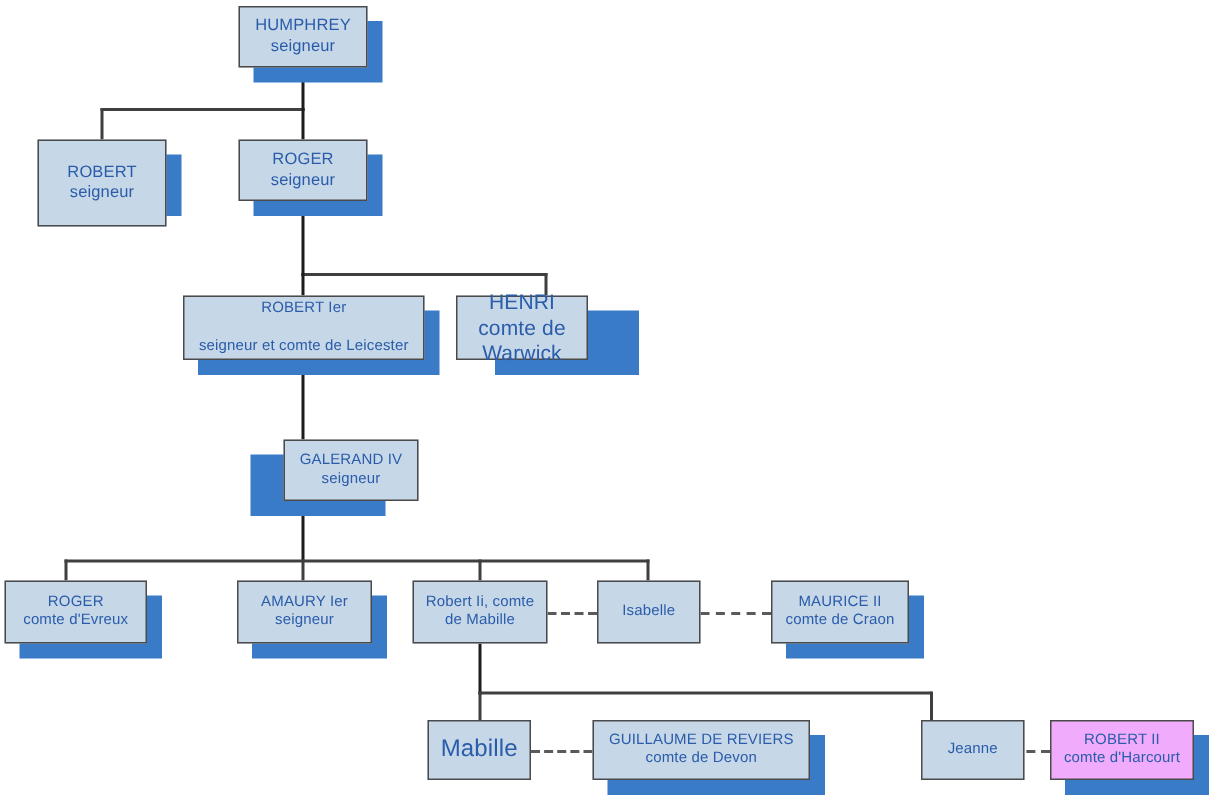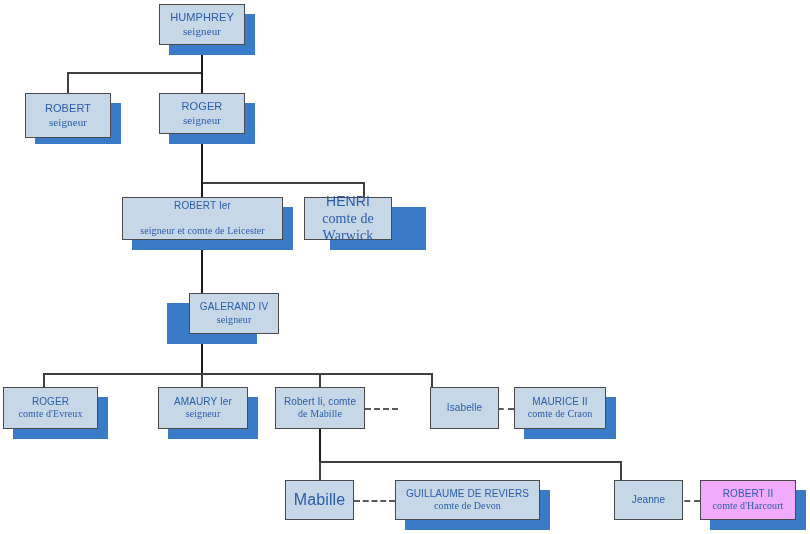--- a/index.html
+++ b/index.html
@@ -38,21 +38,21 @@
     display:flex;
     flex-direction:column;
     align-items:center;
     justify-content:center;
     text-align:center;
     line-height:1.22;
     letter-spacing:.1px;
     z-index:3;
   }
   .node .l1{display:block;}
-  .node .l2{display:block;font-family:Liberation Serif, serif;}
+  .node .l2{display:block;}
   
   .shadow{
     position:absolute;
     background:#3a7bc8;
     z-index:1;
   }
 </style>
 </head>
 <body>
 
@@ -90,21 +90,21 @@
     <div class="dash" style="left:655px; top:500px; width:45px;"></div>
   </div>
 
   <div id="nodes">
       <div class="shadow" style="left: 169px; top: 14px; width: 86px; height: 41px; background: rgb(58, 123, 200);"></div>
       <div class="node" style="left: 159px; top: 4px; width: 86px; height: 41px; font-size: 11px; background: rgb(198, 215, 232); border-color: rgb(74, 74, 74); color: rgb(42, 92, 170);">
         <span class="l1">HUMPHREY</span>
         <span class="l2">seigneur</span>
       </div>
       <div class="shadow" style="left: 35px; top: 103px; width: 86px; height: 41px; background: rgb(58, 123, 200);"></div>
-      <div class="node" style="left: 25px; top: 93px; width: 86px; height: 45px; font-size: 11px; background: rgb(198, 215, 232); border-color: rgb(74, 74, 74); color: rgb(42, 92, 170);">
+      <div class="node" style="left: 25px; top: 93px; width: 86px; height: 58px; font-size: 11px; background: rgb(198, 215, 232); border-color: rgb(74, 74, 74); color: rgb(42, 92, 170);">
         <span class="l1">ROBERT</span>
         <span class="l2">seigneur</span>
       </div>
       <div class="shadow" style="left: 169px; top: 103px; width: 86px; height: 41px; background: rgb(58, 123, 200);"></div>
       <div class="node" style="left: 159px; top: 93px; width: 86px; height: 41px; font-size: 11px; background: rgb(198, 215, 232); border-color: rgb(74, 74, 74); color: rgb(42, 92, 170);">
         <span class="l1">ROGER</span>
         <span class="l2">seigneur</span>
       </div>
       <div class="shadow" style="left: 132px; top: 207px; width: 161px; height: 43px; background: rgb(58, 123, 200);"></div>
       <div class="node" style="left: 122px; top: 197px; width: 161px; height: 43px; font-size: 10px; background: rgb(198, 215, 232); border-color: rgb(74, 74, 74); color: rgb(42, 92, 170); gap: 12px;">
@@ -128,21 +128,21 @@
       </div>
       <div class="shadow" style="left: 168px; top: 397px; width: 90px; height: 42px; background: rgb(58, 123, 200);"></div>
       <div class="node" style="left: 158px; top: 387px; width: 90px; height: 42px; font-size: 10px; background: rgb(198, 215, 232); border-color: rgb(74, 74, 74); color: rgb(42, 92, 170);">
         <span class="l1">AMAURY Ier</span>
         <span class="l2">seigneur</span>
       </div>
       <div class="node" style="left: 275px; top: 387px; width: 90px; height: 42px; font-size: 10px; background: rgb(198, 215, 232); border-color: rgb(74, 74, 74); color: rgb(42, 92, 170);">
         <span class="l1">Robert Ii, comte</span>
         <span class="l2">de Mabille</span>
       </div>
-      <div class="node" style="left: 398px; top: 387px; width: 69px; height: 42px; font-size: 10px; background: rgb(198, 215, 232); border-color: rgb(74, 74, 74); color: rgb(42, 92, 170); margin-left: 32px;">
+      <div class="node" style="left: 398px; top: 387px; width: 69px; height: 42px; font-size: 10px; background: rgb(198, 215, 232); border-color: rgb(74, 74, 74); color: rgb(42, 92, 170);">
         <span class="l1">Isabelle</span>
       </div>
       <div class="shadow" style="left: 524px; top: 397px; width: 92px; height: 42px; background: rgb(58, 123, 200);"></div>
       <div class="node" style="left: 514px; top: 387px; width: 92px; height: 42px; font-size: 10px; background: rgb(198, 215, 232); border-color: rgb(74, 74, 74); color: rgb(42, 92, 170);">
         <span class="l1">MAURICE II</span>
         <span class="l2">comte de Craon</span>
       </div>
       <div class="node" style="left: 285px; top: 480px; width: 69px; height: 40px; font-size: 16px; background: rgb(198, 215, 232); border-color: rgb(74, 74, 74); color: rgb(42, 92, 170);">
         <span class="l1">Mabille</span>
       </div>

